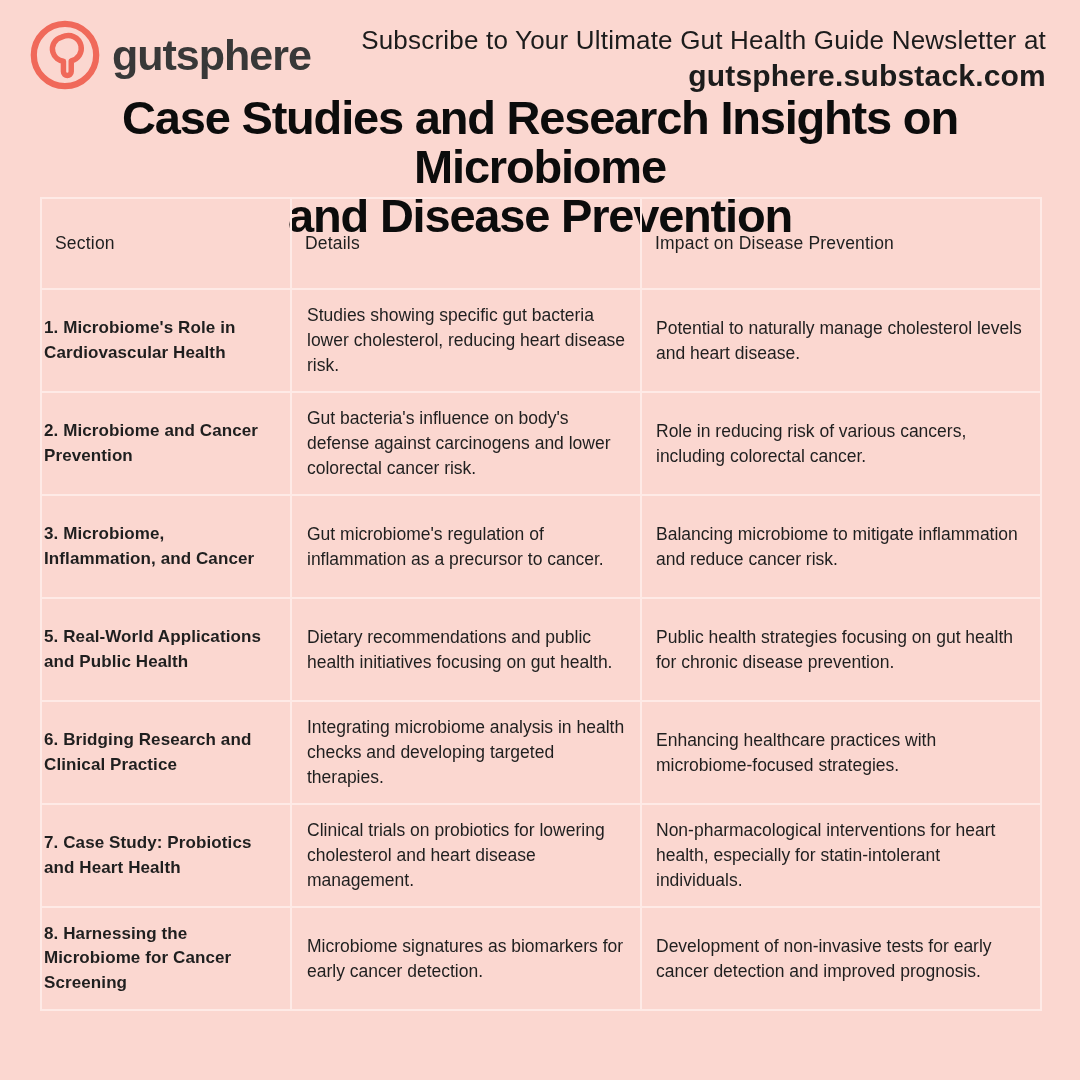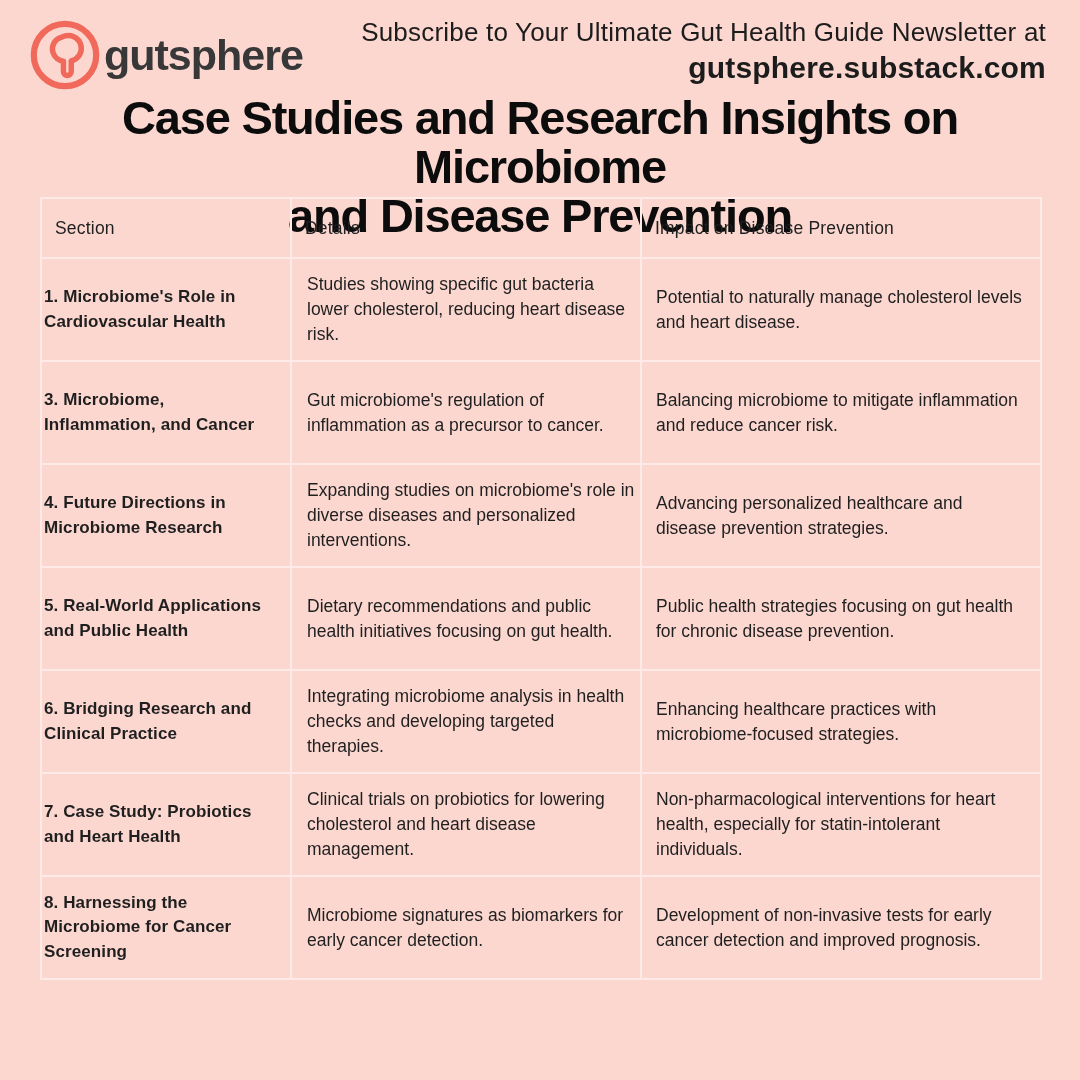--- a/index.html
+++ b/index.html
@@ -17,31 +17,31 @@
     color:var(--ink);
   }
 
   
   .header{
     display:flex;
     justify-content:space-between;
     align-items:flex-start;
     padding:16px 34px 0 26px;
   }
-  .brand{display:flex;align-items:center;}
+  .brand{display:flex;align-items:center;gap:8px;}
   .brand svg{width:78px;height:78px;display:block;}
   .brand-name{
     font-size:43px;
     font-weight:700;
     letter-spacing:-1px;
     color:var(--brand);
   }
   .subscribe{
     text-align:right;
-    margin-top:0;
+    margin-top:8px;
     line-height:1.25;
   }
   .subscribe-line1{font-size:26px;font-weight:400;letter-spacing:.2px;}
   .subscribe-line2{font-size:30px;font-weight:700;letter-spacing:.2px;}
 
   
   .title{
     text-align:center;
     font-size:47px;
     font-weight:800;
@@ -68,21 +68,21 @@
   col.c3{width:400px;}
   th,td{
     border:2px solid var(--line);
     vertical-align:middle;
     text-align:left;
     font-size:17.5px;
     line-height:1.42;
     color:#1f1f1f;
   }
   thead th{
-    height:60px;
+    height:91px;
     font-weight:400;
     padding:6px 10px 6px 13px;
     letter-spacing:.2px;
   }
   tbody td{height:103px;}
   td.cell-section{
     font-weight:700;
     font-size:17px;
     padding:10px 12px 10px 2px;
     letter-spacing:.1px;
@@ -135,32 +135,32 @@
         <th>Impact on Disease Prevention</th>
       </tr>
     </thead>
     <tbody>
   <tr>
     <td class="cell-section">1. Microbiome's Role in Cardiovascular Health</td>
     <td class="cell-details">Studies showing specific gut bacteria lower cholesterol, reducing heart disease risk.</td>
     <td class="cell-impact">Potential to naturally manage cholesterol levels and heart disease.</td>
   </tr>
 
+  <tr>
+    <td class="cell-section">2. Microbiome and Cancer Prevention</td>
+    <td class="cell-details">Gut bacteria's influence on body's defense against carcinogens and lower colorectal cancer risk.</td>
+    <td class="cell-impact">Role in reducing risk of various cancers, including colorectal cancer.</td>
+  </tr>
 
   <tr>
     <td class="cell-section">3. Microbiome, Inflammation, and Cancer</td>
     <td class="cell-details">Gut microbiome's regulation of inflammation as a precursor to cancer.</td>
     <td class="cell-impact">Balancing microbiome to mitigate inflammation and reduce cancer risk.</td>
   </tr>
 
-  <tr>
-    <td class="cell-section">4. Future Directions in Microbiome Research</td>
-    <td class="cell-details">Expanding studies on microbiome's role in diverse diseases and personalized interventions.</td>
-    <td class="cell-impact">Advancing personalized healthcare and disease prevention strategies.</td>
-  </tr>
 
   <tr>
     <td class="cell-section">5. Real-World Applications and Public Health</td>
     <td class="cell-details">Dietary recommendations and public health initiatives focusing on gut health.</td>
     <td class="cell-impact">Public health strategies focusing on gut health for chronic disease prevention.</td>
   </tr>
 
   <tr>
     <td class="cell-section">6. Bridging Research and Clinical Practice</td>
     <td class="cell-details">Integrating microbiome analysis in health checks and developing targeted therapies.</td>

